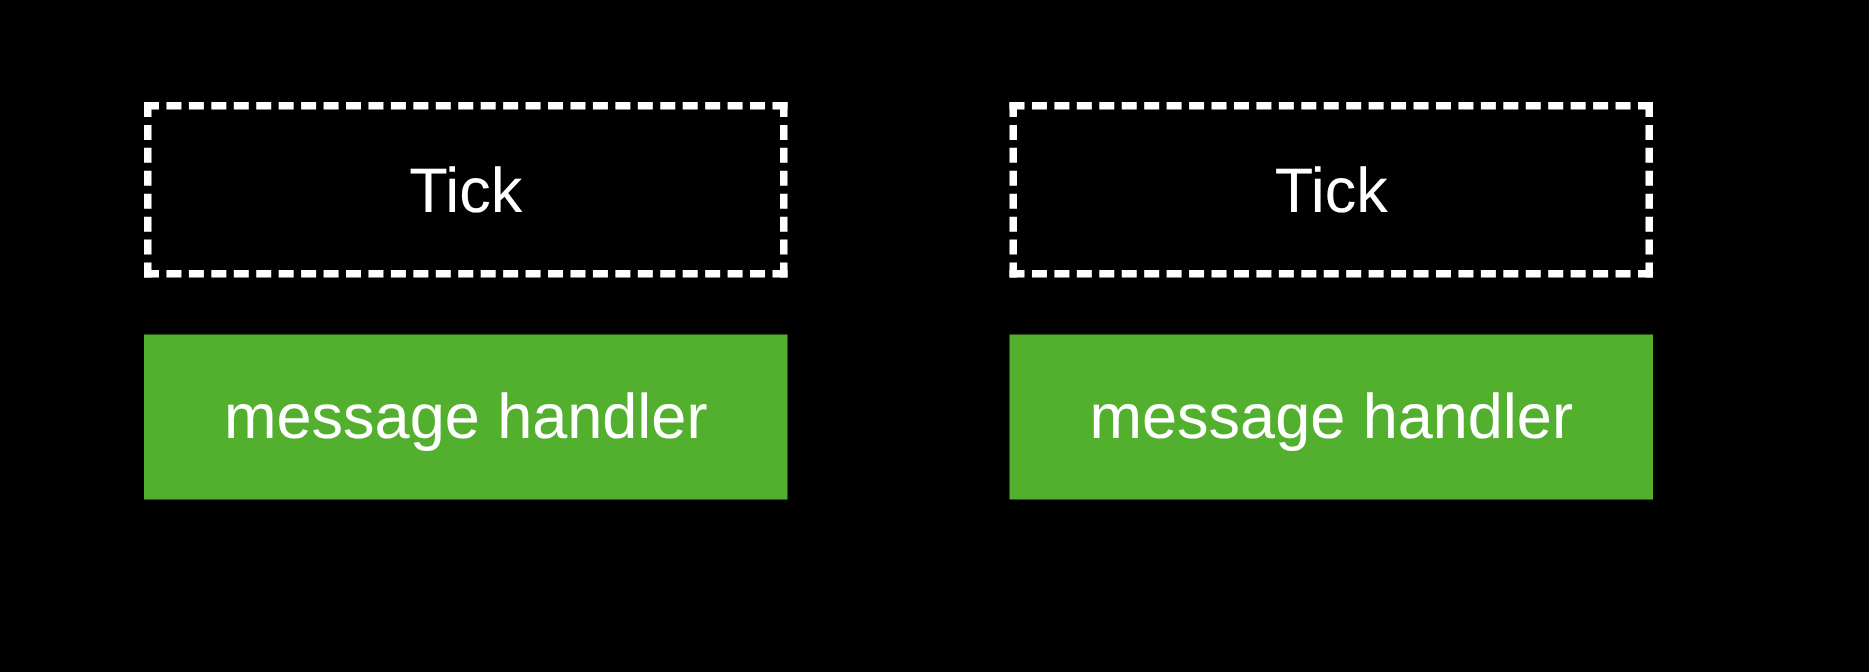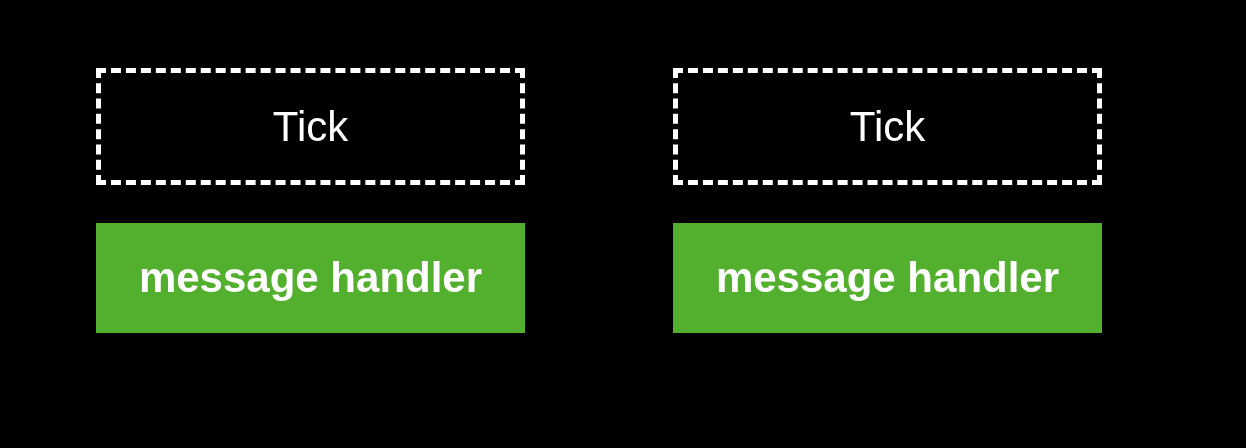--- a/index.html
+++ b/index.html
@@ -42,21 +42,20 @@
   }
   .handler-box {
     position: absolute;
     top: 223px;
     left: 0;
     width: 429px;
     height: 110px;
     display: flex;
     align-items: center;
     justify-content: center;
-    font-weight: bold;
   }
   .handler-label {
     font-size: 42px;
     line-height: 1;
     letter-spacing: 0;
   }
 </style>
 </head>
 <body>
 

